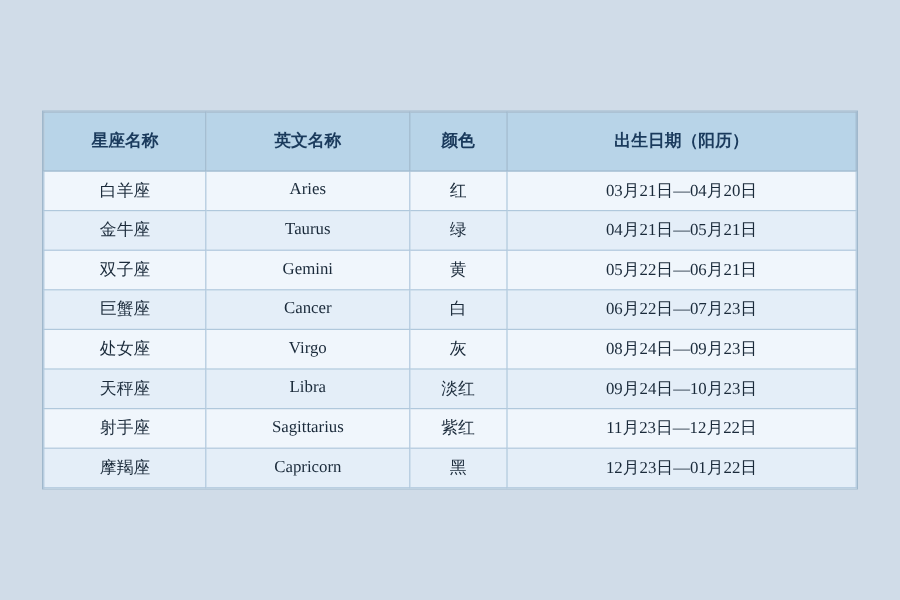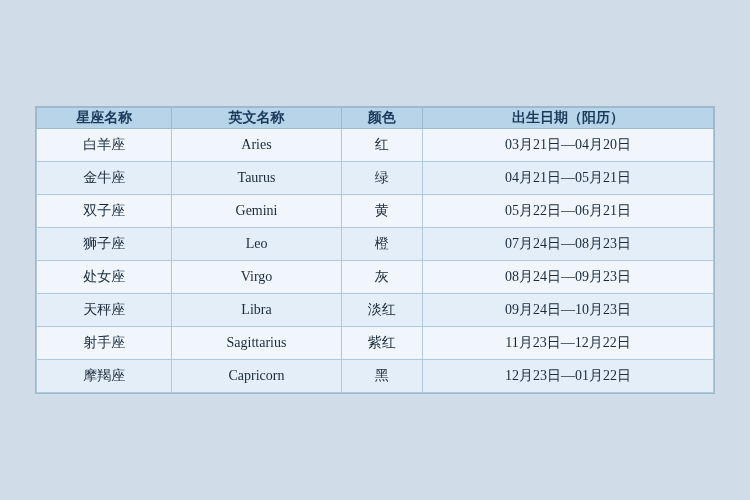--- a/index.html
+++ b/index.html
@@ -29,21 +29,21 @@
       width: 100%;
       border-collapse: collapse;
     }
 
     thead tr {
       background-color: #b8d4e8;
     }
 
     thead th {
       border: 1px solid #a0b8cc;
-      padding: 1px 12px;
+      padding: 15px 12px;
       text-align: center;
       font-weight: bold;
       color: #1a3a5c;
       font-size: 14px;
       margin-left: 22px;
     }
 
     tbody tr {
       background-color: #f0f6fc;
     }
@@ -91,24 +91,24 @@
           <td>绿</td>
           <td>04月21日—05月21日</td>
         </tr>
         <tr>
           <td>双子座</td>
           <td>Gemini</td>
           <td>黄</td>
           <td>05月22日—06月21日</td>
         </tr>
         <tr>
-          <td>狮子座</td>
-          <td>Leo</td>
-          <td>橙</td>
-          <td>07月24日—08月23日</td>
+          <td>巨蟹座</td>
+          <td>Cancer</td>
+          <td>白</td>
+          <td>06月22日—07月23日</td>
         </tr>
         <tr>
           <td>处女座</td>
           <td>Virgo</td>
           <td>灰</td>
           <td>08月24日—09月23日</td>
         </tr>
         <tr>
           <td>天秤座</td>
           <td>Libra</td>

